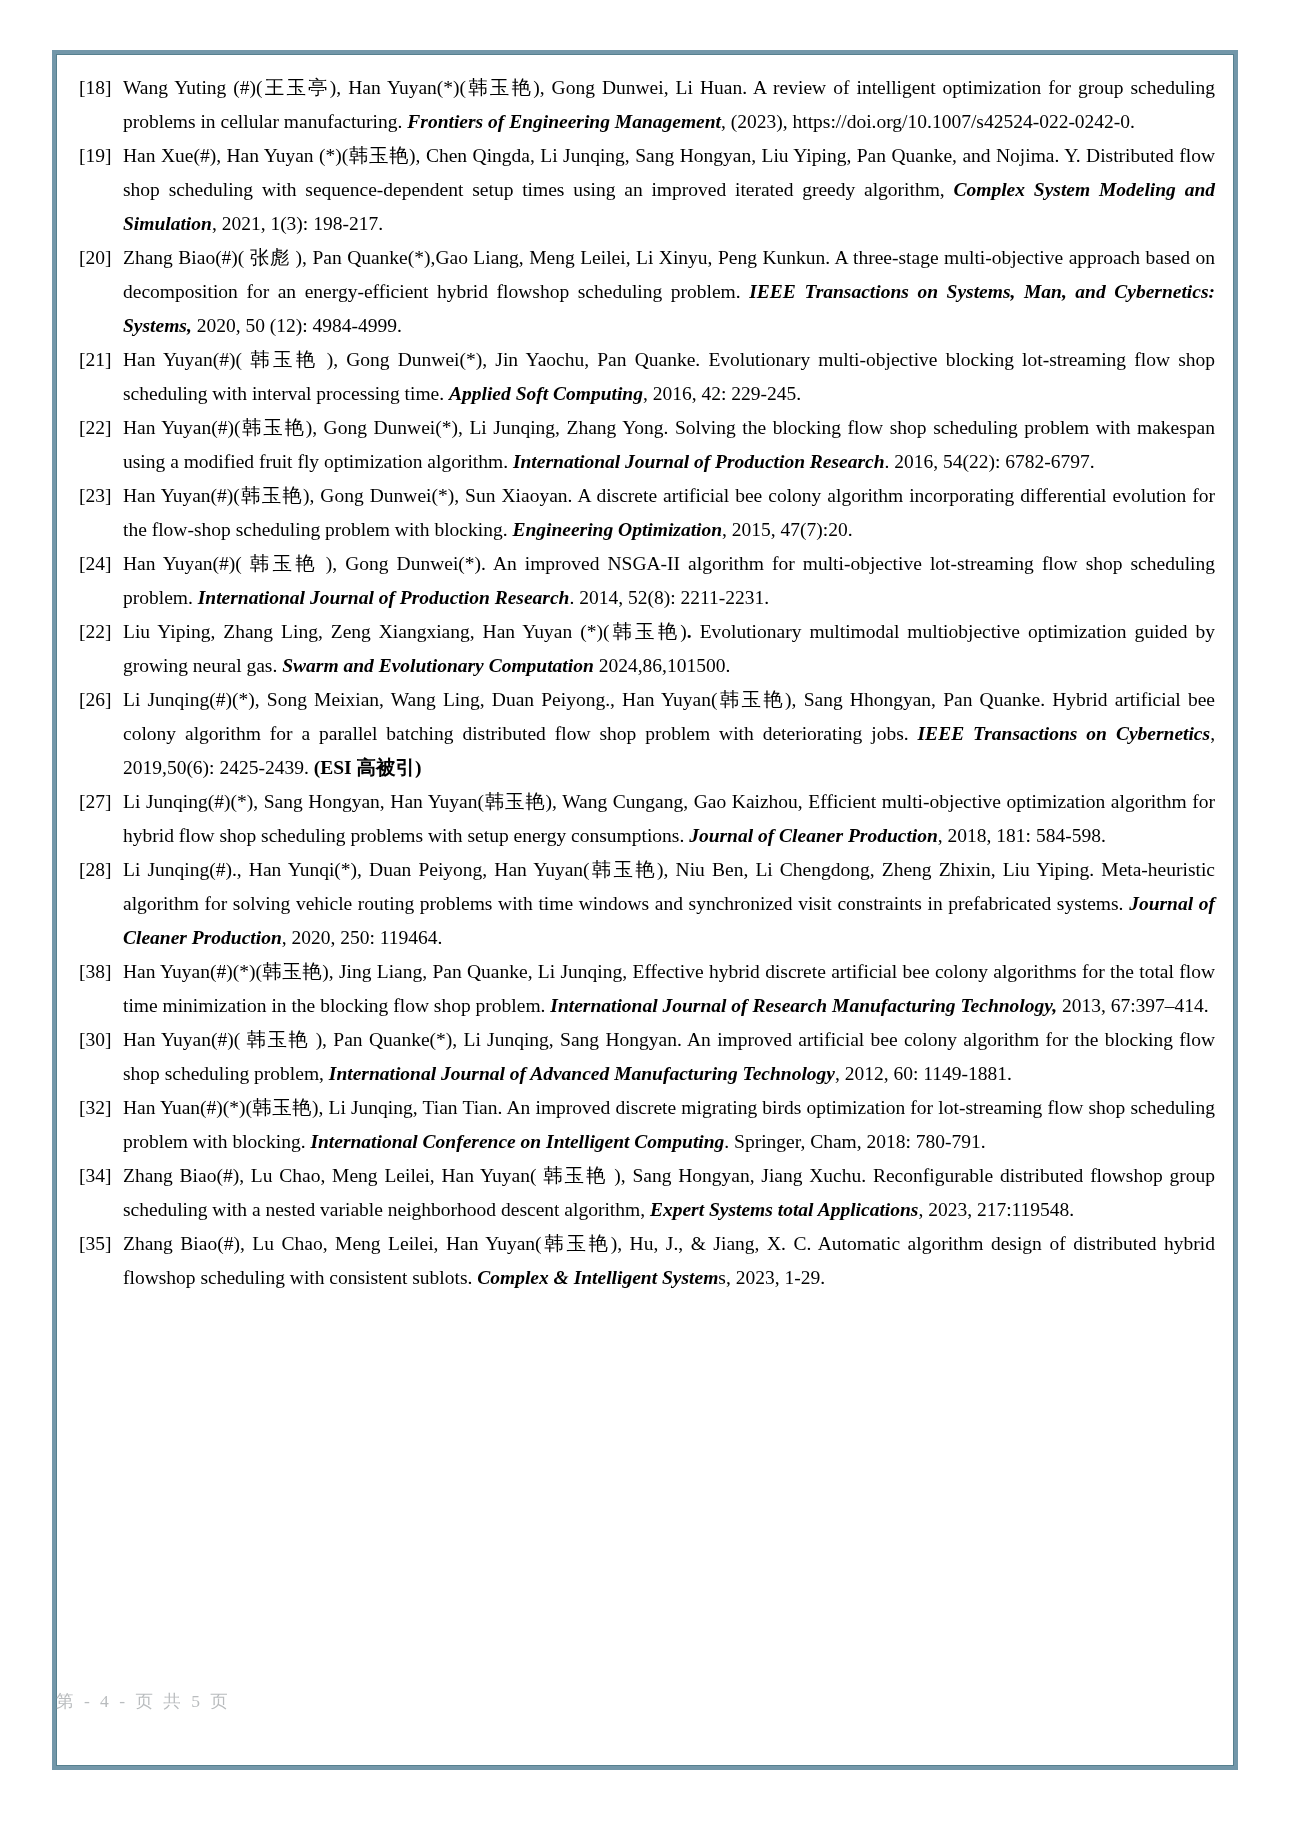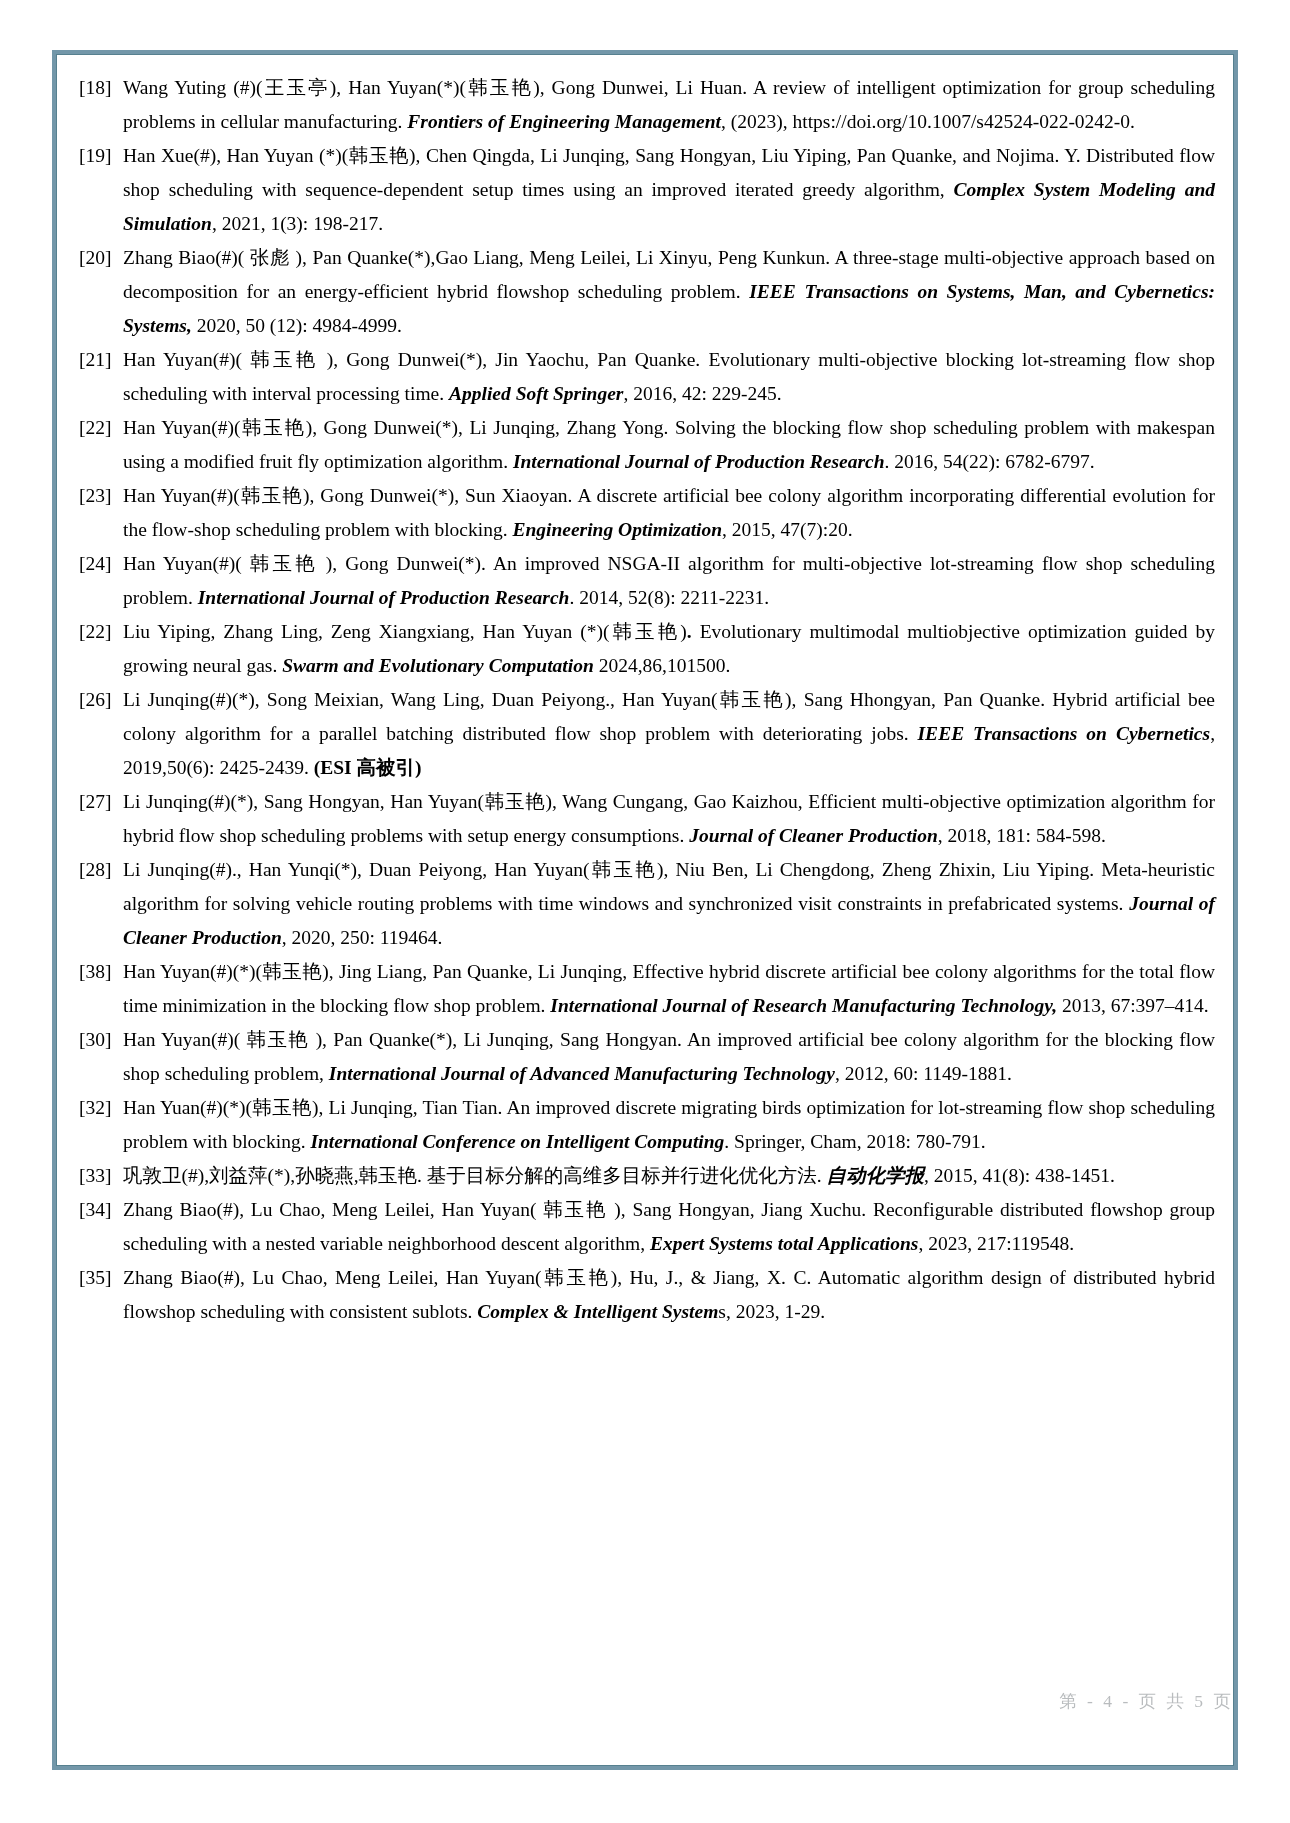--- a/index.html
+++ b/index.html
@@ -41,45 +41,44 @@
     width: 44px;
     text-indent: 0;
   }
   .bi { font-weight: bold; font-style: italic; }
   .b  { font-weight: bold; }
   .footer {
     position: absolute;
     left: 0;
     right: 0;
     top: 1635px;
-    text-align: right;
+    text-align: left;
     color: #b9bcbe;
     font-size: 17.5px;
     letter-spacing: 3px;
   }
 </style>
 </head>
 <body>
 
 <div class="page">
   <div class="content">
       <div class="ref"><span class="ref-num">[18]</span><span>Wang Yuting (#)(王玉亭), Han Yuyan(*)(韩玉艳), Gong Dunwei, Li Huan. A review of intelligent optimization for group scheduling problems in cellular manufacturing. </span><span class="bi">Frontiers of Engineering Management</span><span>, (2023), https://doi.org/10.1007/s42524-022-0242-0.</span></div>
       <div class="ref"><span class="ref-num">[19]</span><span>Han Xue(#), Han Yuyan (*)(韩玉艳), Chen Qingda, Li Junqing, Sang Hongyan, Liu Yiping, Pan Quanke, and Nojima. Y. Distributed flow shop scheduling with sequence-dependent setup times using an improved iterated greedy algorithm, </span><span class="bi">Complex System Modeling and Simulation</span><span>, 2021, 1(3): 198-217.</span></div>
       <div class="ref"><span class="ref-num">[20]</span><span>Zhang Biao(#)( 张彪 ), Pan Quanke(*),Gao Liang, Meng Leilei, Li Xinyu, Peng Kunkun. A three-stage multi-objective approach based on decomposition for an energy-efficient hybrid flowshop scheduling problem. </span><span class="bi">IEEE Transactions on Systems, Man, and Cybernetics: Systems,</span><span> 2020, 50 (12): 4984-4999.</span></div>
-      <div class="ref"><span class="ref-num">[21]</span><span>Han Yuyan(#)( 韩玉艳 ), Gong Dunwei(*), Jin Yaochu, Pan Quanke. Evolutionary multi-objective blocking lot-streaming flow shop scheduling with interval processing time. </span><span class="bi">Applied Soft Springer</span><span>, 2016, 42: 229-245.</span></div>
+      <div class="ref"><span class="ref-num">[21]</span><span>Han Yuyan(#)( 韩玉艳 ), Gong Dunwei(*), Jin Yaochu, Pan Quanke. Evolutionary multi-objective blocking lot-streaming flow shop scheduling with interval processing time. </span><span class="bi">Applied Soft Computing</span><span>, 2016, 42: 229-245.</span></div>
       <div class="ref"><span class="ref-num">[22]</span><span>Han Yuyan(#)(韩玉艳), Gong Dunwei(*), Li Junqing, Zhang Yong. Solving the blocking flow shop scheduling problem with makespan using a modified fruit fly optimization algorithm. </span><span class="bi">International Journal of Production Research</span><span>. 2016, 54(22): 6782-6797.</span></div>
       <div class="ref"><span class="ref-num">[23]</span><span>Han Yuyan(#)(韩玉艳), Gong Dunwei(*), Sun Xiaoyan. A discrete artificial bee colony algorithm incorporating differential evolution for the flow-shop scheduling problem with blocking. </span><span class="bi">Engineering Optimization</span><span>, 2015, 47(7):20.</span></div>
       <div class="ref"><span class="ref-num">[24]</span><span>Han Yuyan(#)( 韩玉艳 ), Gong Dunwei(*). An improved NSGA-II algorithm for multi-objective lot-streaming flow shop scheduling problem. </span><span class="bi">International Journal of Production Research</span><span>. 2014, 52(8): 2211-2231.</span></div>
       <div class="ref"><span class="ref-num">[22]</span><span>Liu Yiping, Zhang Ling, Zeng Xiangxiang, Han Yuyan (*)(韩玉艳)</span><span class="b">. </span><span>Evolutionary multimodal multiobjective optimization guided by growing neural gas. </span><span class="bi">Swarm and Evolutionary Computation</span><span> 2024,86,101500.</span></div>
       <div class="ref"><span class="ref-num">[26]</span><span>Li Junqing(#)(*), Song Meixian, Wang Ling, Duan Peiyong., Han Yuyan(韩玉艳), Sang Hhongyan, Pan Quanke. Hybrid artificial bee colony algorithm for a parallel batching distributed flow shop problem with deteriorating jobs. </span><span class="bi">IEEE Transactions on Cybernetics</span><span>, 2019,50(6): 2425-2439. </span><span class="b">(ESI 高被引)</span></div>
       <div class="ref"><span class="ref-num">[27]</span><span>Li Junqing(#)(*), Sang Hongyan, Han Yuyan(韩玉艳), Wang Cungang, Gao Kaizhou, Efficient multi-objective optimization algorithm for hybrid flow shop scheduling problems with setup energy consumptions. </span><span class="bi">Journal of Cleaner Production</span><span>, 2018, 181: 584-598.</span></div>
       <div class="ref"><span class="ref-num">[28]</span><span>Li Junqing(#)., Han Yunqi(*), Duan Peiyong, Han Yuyan(韩玉艳), Niu Ben, Li Chengdong, Zheng Zhixin, Liu Yiping. Meta-heuristic algorithm for solving vehicle routing problems with time windows and synchronized visit constraints in prefabricated systems. </span><span class="bi">Journal of Cleaner Production</span><span>, 2020, 250: 119464.</span></div>
       <div class="ref"><span class="ref-num">[38]</span><span>Han Yuyan(#)(*)(韩玉艳), Jing Liang, Pan Quanke, Li Junqing, Effective hybrid discrete artificial bee colony algorithms for the total flow time minimization in the blocking flow shop problem. </span><span class="bi">International Journal of Research Manufacturing Technology,</span><span> 2013, 67:397–414.</span></div>
       <div class="ref"><span class="ref-num">[30]</span><span>Han Yuyan(#)( 韩玉艳 ), Pan Quanke(*), Li Junqing, Sang Hongyan. An improved artificial bee colony algorithm for the blocking flow shop scheduling problem, </span><span class="bi">International Journal of Advanced Manufacturing Technology</span><span>, 2012, 60: 1149-1881.</span></div>
       <div class="ref"><span class="ref-num">[32]</span><span>Han Yuan(#)(*)(韩玉艳), Li Junqing, Tian Tian. An improved discrete migrating birds optimization for lot-streaming flow shop scheduling problem with blocking. </span><span class="bi">International Conference on Intelligent Computing</span><span>. Springer, Cham, 2018: 780-791.</span></div>
-      <div class="ref"><span class="ref-num">[33]</span><span>巩敦卫(#),刘益萍(*),孙晓燕,韩玉艳. 基于目标分解的高维多目标并行进化优化方法. </span><span class="bi">自动化学报</span><span>, 2015, 41(8): 438-1451.</span></div>
       <div class="ref"><span class="ref-num">[34]</span><span>Zhang Biao(#), Lu Chao, Meng Leilei, Han Yuyan( 韩玉艳 ), Sang Hongyan, Jiang Xuchu. Reconfigurable distributed flowshop group scheduling with a nested variable neighborhood descent algorithm, </span><span class="bi">Expert Systems total Applications</span><span>, 2023, 217:119548.</span></div>
       <div class="ref"><span class="ref-num">[35]</span><span>Zhang Biao(#), Lu Chao, Meng Leilei, Han Yuyan(韩玉艳), Hu, J., &amp; Jiang, X. C. Automatic algorithm design of distributed hybrid flowshop scheduling with consistent sublots. </span><span class="bi">Complex &amp; Intelligent System</span><span>s, 2023, 1-29.</span></div>
     </div>
   <div class="footer">
     <span>第 - 4 - 页 共 5 页</span>
   </div>
 </div>
 
 </body></html>

